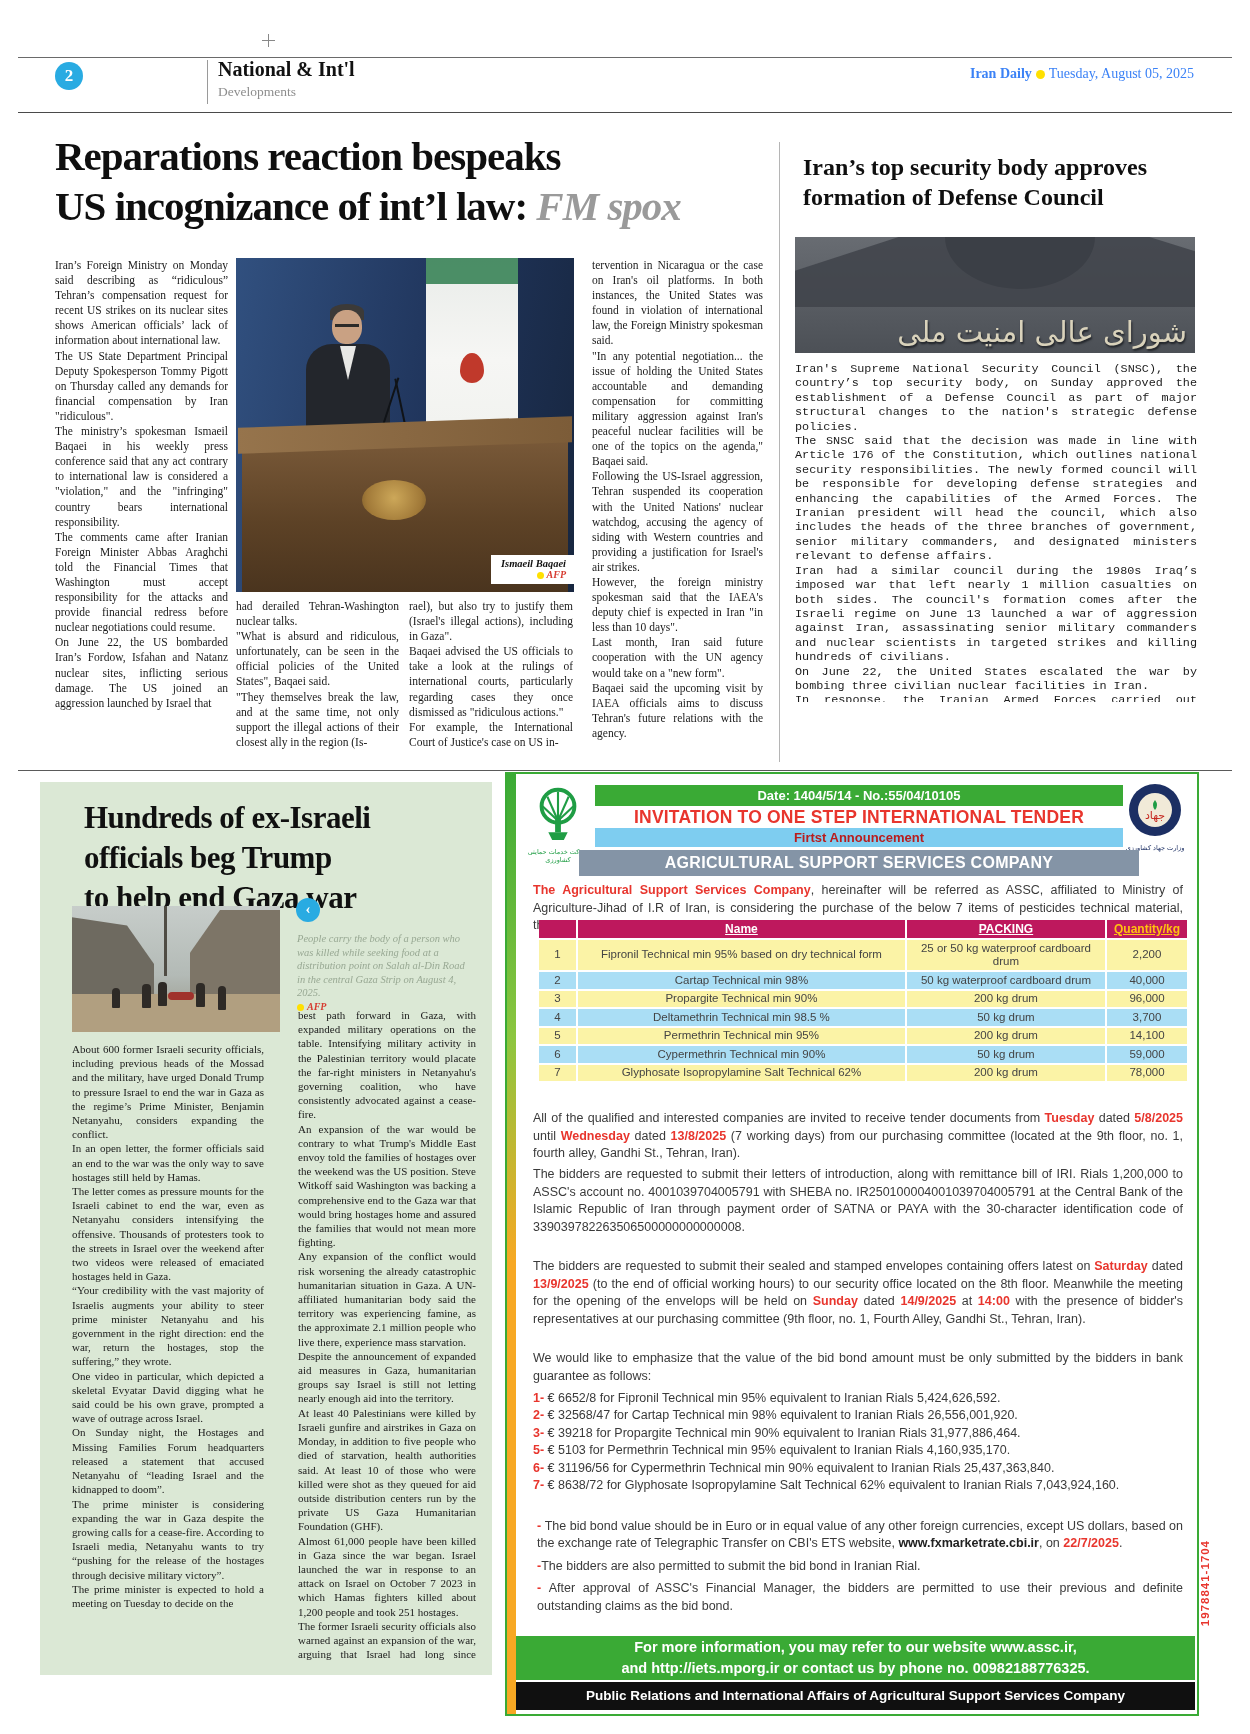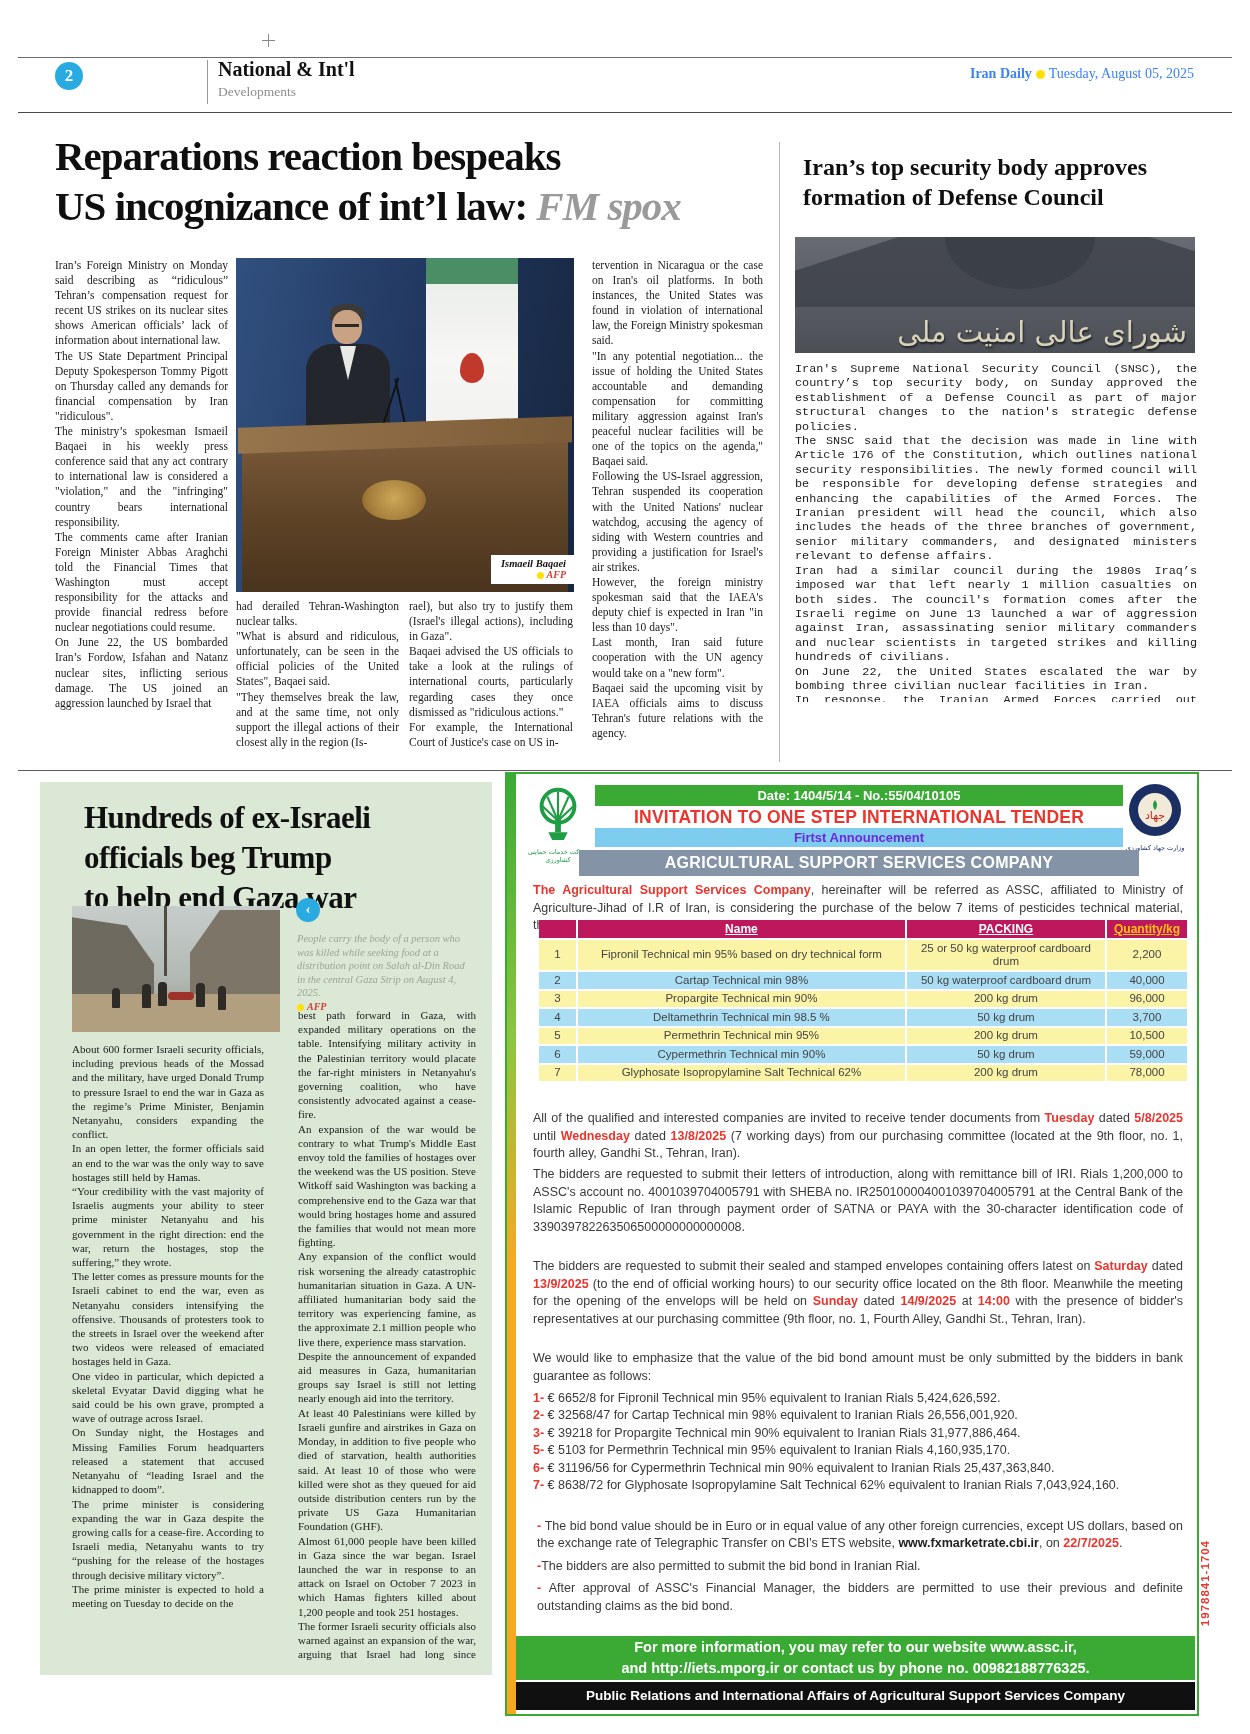--- a/index.html
+++ b/index.html
@@ -66,21 +66,21 @@
   .tender{position:absolute;left:505px;top:772px;width:690px;height:940px;border:2px solid #3aaa35;background:#fff;font-family:"Liberation Sans",sans-serif;}
   .stripe{position:absolute;left:0;top:0;width:9px;height:100%;background:linear-gradient(180deg,#3aaa35 0%,#8cc63f 28%,#f7a823 52%,#f7a823 100%);}
   .logoL{position:absolute;left:16px;top:8px;width:70px;height:90px;text-align:center;}
   .logoR{position:absolute;right:8px;top:8px;width:68px;height:90px;text-align:center;}
   .logocap{font-family:"DejaVu Sans",sans-serif;font-size:6.5px;direction:rtl;line-height:8px;}
   .logoL .logocap{color:#1f9d44;}
   .logoR .logocap{color:#1c2f63;}
   .bar{position:absolute;left:88px;width:528px;text-align:center;font-weight:bold;}
   .bar.date{top:11px;height:21px;line-height:21px;background:#3aaa35;color:#fff;font-size:13px;}
   .bar.invit{top:32px;height:22px;line-height:22px;background:#fff;color:#e8352d;font-size:17.5px;letter-spacing:.2px;}
-  .bar.first{top:54px;height:19px;line-height:19px;background:#7ecdf0;color:#6d28d9;font-size:13px;}
+  .bar.first{top:54px;height:19px;line-height:19px;background:#7ecdf0;color:#b91c1c;font-size:13px;}
   .companybar{position:absolute;left:72px;top:76px;width:560px;height:26px;line-height:26px;background:#8494a6;color:#fff;font-weight:bold;font-size:16px;text-align:center;letter-spacing:.3px;}
   .tpar{position:absolute;left:26px;width:650px;font-size:12.5px;line-height:17.5px;color:#3a3a3a;text-align:justify;margin:0;}
   .tpar .r{color:#e8352d;font-weight:bold;}
   .intro{top:108px;}
   .tender-table{position:absolute;left:30px;top:144px;width:652px;border-collapse:separate;border-spacing:2px;font-size:11.5px;color:#444;}
   .tender-table th{background:#be185d;color:#fff;font-size:12px;padding:2px 7px;font-weight:bold;text-decoration:underline;}
   .tender-table th:nth-child(4){color:#ffc20e;}
   .tender-table td{padding:1.5px 4px;text-align:center;line-height:13.5px;}
   .tender-table tr:nth-child(odd) td{background:#fbf3a6;}
   .tender-table tr:nth-child(even) td{background:#aadef5;}
@@ -209,22 +209,22 @@
       <div class="fig" style="left:40px;top:82px;width:8px;height:20px;"></div>
     </div>
     <div class="chevbtn">‹</div>
     <div class="gazacap">
       <span>People carry the body of a person who was killed while seeking food at a distribution point on Salah al-Din Road in the central Gaza Strip on August 4, 2025.</span><br>
       <span class="dot sm"></span><span class="cr">AFP</span>
     </div>
     <div class="abs serifcol" style="left:32px;top:260px;width:192px;height:618px;font-size:11px;line-height:14.2px;">
         <p>About 600 former Israeli security officials, including previous heads of the Mossad and the military, have urged Donald Trump to pressure Israel to end the war in Gaza as the regime’s Prime Minister, Benjamin Netanyahu, considers expanding the conflict.</p>
         <p>In an open letter, the former officials said an end to the war was the only way to save hostages still held by Hamas.</p>
+        <p>The letter comes as pressure mounts for the Israeli cabinet to end the war, even as Netanyahu considers intensifying the offensive. Thousands of protesters took to the streets in Israel over the weekend after two videos were released of emaciated hostages held in Gaza.</p>
         <p>“Your credibility with the vast majority of Israelis augments your ability to steer prime minister Netanyahu and his government in the right direction: end the war, return the hostages, stop the suffering,” they wrote.</p>
-        <p>The letter comes as pressure mounts for the Israeli cabinet to end the war, even as Netanyahu considers intensifying the offensive. Thousands of protesters took to the streets in Israel over the weekend after two videos were released of emaciated hostages held in Gaza.</p>
         <p>One video in particular, which depicted a skeletal Evyatar David digging what he said could be his own grave, prompted a wave of outrage across Israel.</p>
         <p>On Sunday night, the Hostages and Missing Families Forum headquarters released a statement that accused Netanyahu of “leading Israel and the kidnapped to doom”.</p>
         <p>The prime minister is considering expanding the war in Gaza despite the growing calls for a cease-fire. According to Israeli media, Netanyahu wants to try “pushing for the release of the hostages through decisive military victory”.</p>
         <p>The prime minister is expected to hold a meeting on Tuesday to decide on the</p>
       </div>
     <div class="abs serifcol" style="left:258px;top:226px;width:178px;height:652px;font-size:11px;line-height:14.2px;">
         <p>best path forward in Gaza, with expanded military operations on the table. Intensifying military activity in the Palestinian territory would placate the far-right ministers in Netanyahu's governing coalition, who have consistently advocated against a cease-fire.</p>
         <p>An expansion of the war would be contrary to what Trump's Middle East envoy told the families of hostages over the weekend was the US position. Steve Witkoff said Washington was backing a comprehensive end to the Gaza war that would bring hostages home and assured the families that would not mean more fighting.</p>
         <p>Any expansion of the conflict would risk worsening the already catastrophic humanitarian situation in Gaza. A UN-affiliated humanitarian body said the territory was experiencing famine, as the approximate 2.1 million people who live there, experience mass starvation.</p>
         <p>Despite the announcement of expanded aid measures in Gaza, humanitarian groups say Israel is still not letting nearly enough aid into the territory.</p>
@@ -301,21 +301,21 @@
           <tr>
             <td>4</td>
             <td>Deltamethrin Technical min 98.5 %</td>
             <td>50 kg drum</td>
             <td>3,700</td>
           </tr>
           <tr>
             <td>5</td>
             <td>Permethrin Technical min 95%</td>
             <td>200 kg drum</td>
-            <td>10,500</td>
+            <td>14,100</td>
           </tr>
           <tr>
             <td>6</td>
             <td>Cypermethrin Technical min 90%</td>
             <td>50 kg drum</td>
             <td>59,000</td>
           </tr>
           <tr>
             <td>7</td>
             <td>Glyphosate Isopropylamine Salt Technical 62%</td>

